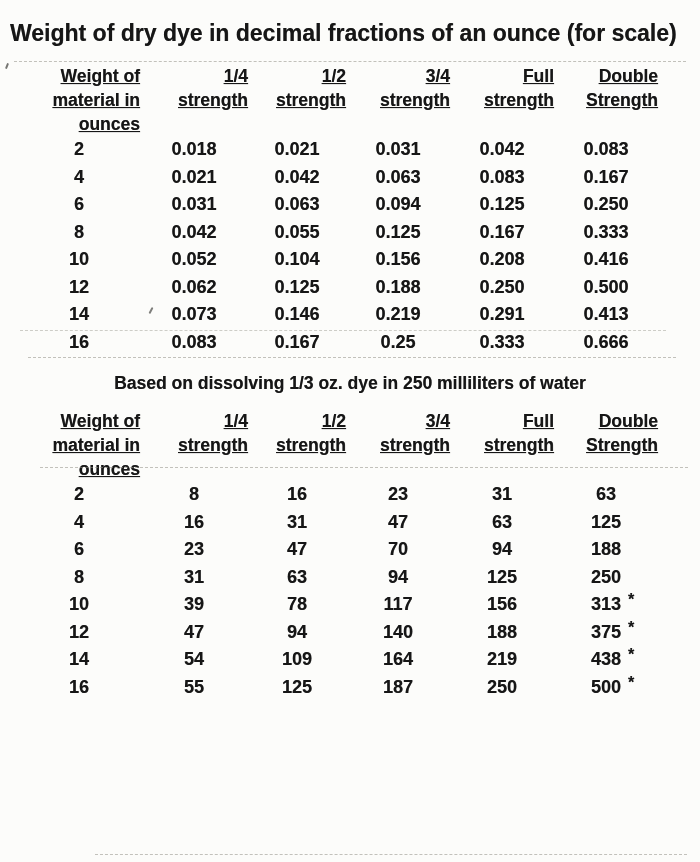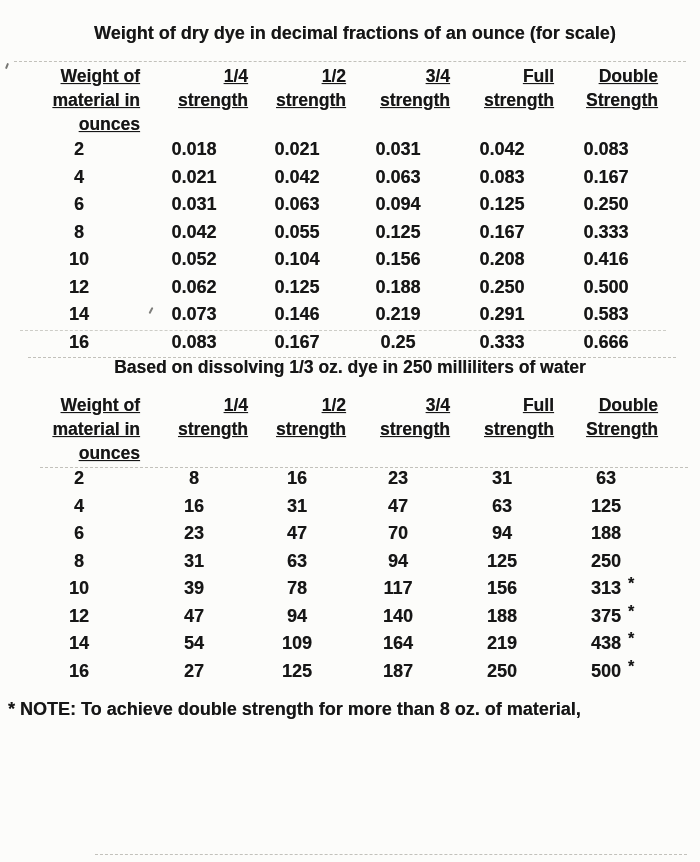--- a/index.html
+++ b/index.html
@@ -12,22 +12,21 @@
     overflow: hidden;
     font-family: "Liberation Sans", "DejaVu Sans", sans-serif;
     font-weight: 700;
     color: #161616;
     text-shadow: 0.2px 0.2px 0.35px rgba(25,25,25,0.6);
   }
   h1, h2, h3, p { margin: 0; }
   .t1 {
     padding-top: 23px;
     padding-left: 10px;
-    text-align: center;
-    font-size: 18px;
+    font-size: 23px;
     line-height: 20px;
   }
   table.dye-table {
     border-collapse: collapse;
     table-layout: fixed;
     margin-left: 18px;
     width: 640px;
   }
   #dry-table { margin-top: 19px; }
   #liquid-table { margin-top: 13px; }
@@ -52,21 +51,21 @@
   }
   .star {
     display: inline-block;
     width: 0;
     overflow: visible;
     transform: translate(7px, -5px);
     font-size: 16px;
     white-space: nowrap;
   }
   .t2 { margin-top: 51px; text-align: center; font-size: 17.5px; line-height: 22px; }
-  .t3 { margin-top: 0;  text-align: center; font-size: 17.5px; line-height: 22px; }
+  .t3 { margin-top: 16px;  text-align: center; font-size: 17.5px; line-height: 22px; }
   .note { margin: 11px 0 0 8px; font-size: 18px; line-height: 27px; }
   .note span { display: block; }
   .artifact {
     position: absolute;
     height: 0;
     border-top: 1px dashed rgba(145,143,135,0.55);
   }
   #a1 { top: 61px;  left: 14px; width: 672px; }
   #a2 { top: 330px; left: 20px; width: 646px; opacity: .8; }
   #a3 { top: 357px; left: 28px; width: 648px; }
@@ -169,21 +168,21 @@
           <td>0.188</td>
           <td>0.250</td>
           <td>0.500</td>
         </tr>
         <tr>
           <td>14</td>
           <td>0.073</td>
           <td>0.146</td>
           <td>0.219</td>
           <td>0.291</td>
-          <td>0.583</td>
+          <td>0.413</td>
         </tr>
         <tr>
           <td>16</td>
           <td>0.083</td>
           <td>0.167</td>
           <td>0.25</td>
           <td>0.333</td>
           <td>0.666</td>
         </tr>
       </tbody>
@@ -281,31 +280,30 @@
         <tr>
           <td>14</td>
           <td>54</td>
           <td>109</td>
           <td>164</td>
           <td>219</td>
           <td>438<span class="star">*</span></td>
         </tr>
         <tr>
           <td>16</td>
-          <td>27</td>
+          <td>55</td>
           <td>125</td>
           <td>187</td>
           <td>250</td>
           <td>500<span class="star">*</span></td>
         </tr>
       </tbody>
   </table>
 
   <p class="note">
-    <span>* NOTE: To achieve double strength for more than 8 oz. of material,</span>
   </p>
 
   <div class="artifact" id="a1"></div>
   <div class="artifact" id="a2"></div>
   <div class="artifact" id="a3"></div>
   <div class="artifact" id="a4"></div>
   <div class="artifact" id="a5"></div>
   <div class="speck" id="s1"></div>
   <div class="speck" id="s2"></div>
 

